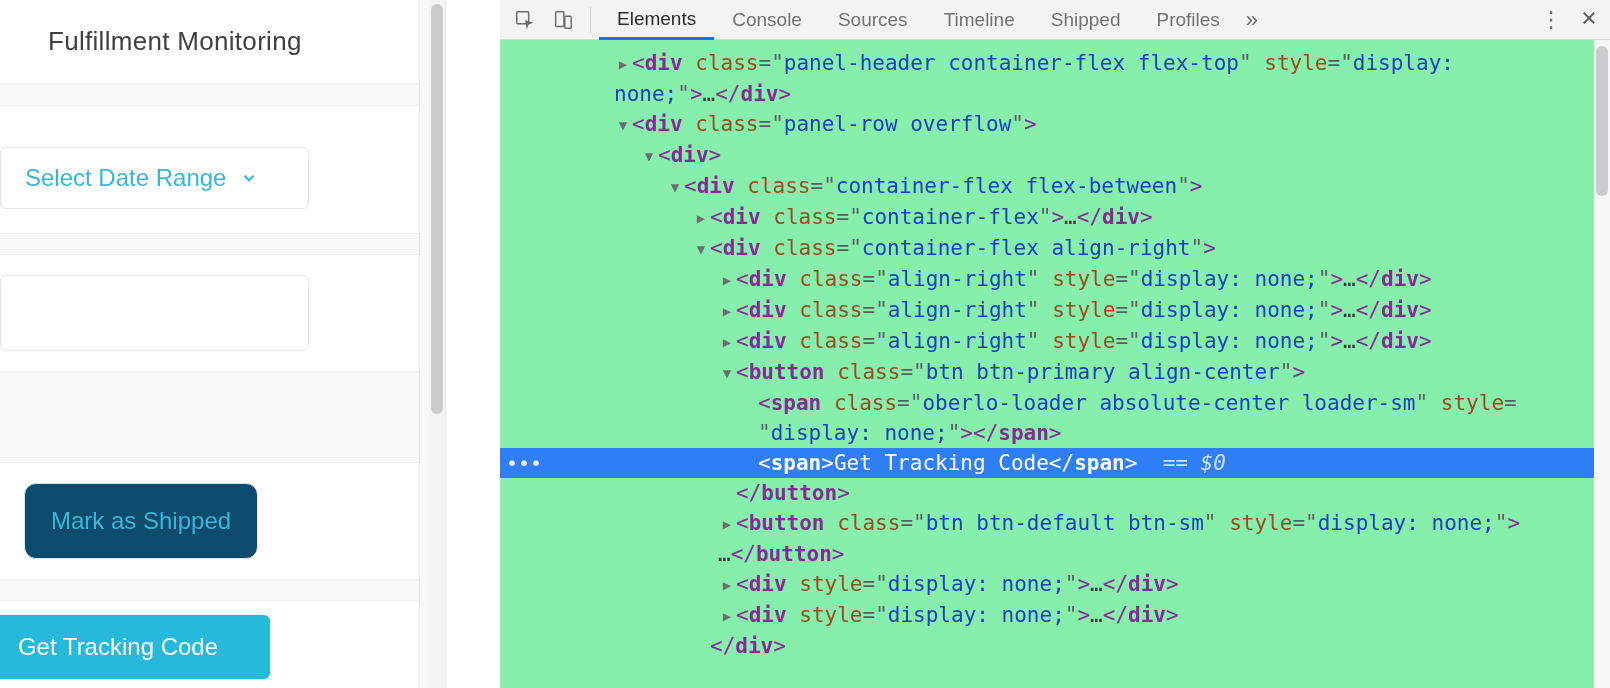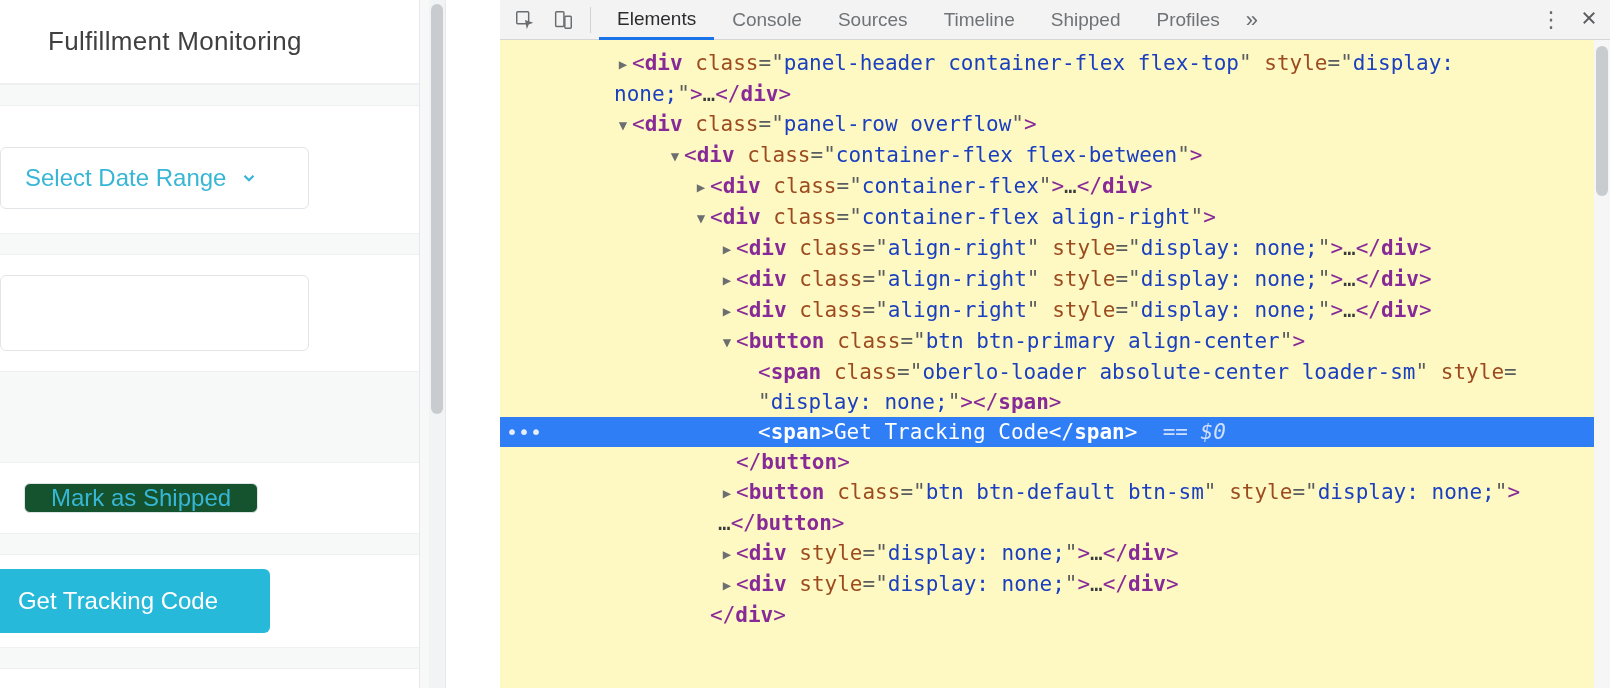--- a/index.html
+++ b/index.html
@@ -11,32 +11,32 @@
   .app-inner { width: 420px; height: 100%; background: #fff; border-right: 1px solid #e6e8ea; }
   .app-title { font-size: 26px; color: #404040; padding: 26px 0 26px 48px; letter-spacing: .3px; border-bottom: 1px solid #eef0f1; }
   .block { background: #fff; }
   .gap { height: 22px; background: #f7f8f8; border-top: 1px solid #eef0f1; border-bottom: 1px solid #eef0f1; }
   .select-box { margin: 41px 0 24px 0; margin-right: 110px; background: #fff; border: 1px solid #e2e5e8; border-radius: 6px; padding: 16px 22px; display: flex; align-items: center; gap: 14px; }
   .select-text { color: #38b6d6; font-size: 24px; font-weight: 500; }
   .chev { width: 18px; height: 18px; }
   .chev svg { width: 18px; height: 18px; stroke: #38b6d6; stroke-width: 3; fill: none; }
   .pad { padding-left: 24px; }
   .empty-card { background: #fff; border: 1px solid #e2e5e8; border-radius: 6px; height: 76px; margin: 20px 0; margin-right: 110px; }
-  .btn-outline { display: inline-block; background: #14532d; border: 1px solid #dfe4e7; border-radius: 6px; color: #38b6d6; font-size: 24px; font-weight: 500; padding: 0 26px; margin: 20px 0; }
+  .btn-outline { display: inline-block; background: #0c4a6e; border: 1px solid #dfe4e7; border-radius: 12px; color: #38b6d6; font-size: 24px; font-weight: 500; padding: 23px 26px; margin: 20px 0; }
   .btn-primary-app { display: inline-block; background: #26b9da; color: #fff; font-size: 24px; font-weight: 500; padding: 18px 28px 18px 0; border-radius: 6px; margin: 14px 0 14px -6px; width: 276px; text-align: center; }
 
   
   .fake-scroll { position: absolute; right: 0; top: 0; width: 16px; height: 100%; background: #f2f3f4; }
   .fake-thumb { position: absolute; right: 2px; top: 4px; width: 12px; height: 410px; background: #c9cccf; border-radius: 6px; }
 
   
   .split { width: 55px; height: 100%; background: #fff; border-left: 1px solid #e6e8ea; }
 
   
-  .dev-pane { flex: 1; height: 100%; background: #fef9c3; display: flex; flex-direction: column; position: relative; }
+  .dev-pane { flex: 1; height: 100%; background: #86efac; display: flex; flex-direction: column; position: relative; }
   .dev-toolbar { height: 40px; border-bottom: 1px solid #d4d6d8; background: #f3f3f3; display: flex; align-items: center; padding: 0 6px; gap: 0; }
   .tb-icon { width: 38px; height: 38px; display: flex; align-items: center; justify-content: center; }
   .tb-icon svg { width: 22px; height: 22px; stroke: #6a6d70; fill: none; stroke-width: 1.6; }
   .tb-sep { width: 1px; height: 26px; background: #cfd1d3; margin: 0 8px; }
   .tab { font-size: 19px; color: #6f7376; padding: 0 18px; height: 40px; display: flex; align-items: center; cursor: default; }
   .tab.active { color: #2b2c2d; border-bottom: 3px solid #1a73e8; height: 40px; margin-bottom: -1px; }
   .tb-right { margin-left: auto; display: flex; align-items: center; gap: 10px; padding-right: 6px; }
   .dots { font-size: 22px; color: #6a6d70; letter-spacing: 2px; padding: 0 6px; }
   .close-x svg { width: 18px; height: 18px; stroke: #5a5c5e; stroke-width: 2.4; }
   .chevrons { font-size: 22px; color: #6a6d70; padding: 0 8px; }
@@ -149,20 +149,21 @@
     </div>
 
     <div class="tree-wrap">
 
       <div class="row"><span class="indent" style="width:114px"></span><span class="twisty closed"></span><span class="punct">&lt;</span><span class="tag-open">div</span> <span class="attr-name">class</span><span class="gray">=</span><span class="gray">"</span><span class="attr-val">panel-header container-flex flex-top</span><span class="gray">"</span> <span class="attr-name">style</span><span class="gray">=</span><span class="gray">"</span><span class="attr-val">display: </span></div>
       <div class="row"><span class="indent" style="width:114px"></span><span class="attr-val">none;</span><span class="gray">"</span><span class="punct">&gt;</span><span class="ellips">…</span><span class="punct">&lt;/</span><span class="tag-close">div</span><span class="punct">&gt;</span></div>
 
 
       <div class="row"><span class="indent" style="width:114px"></span><span class="twisty open"></span><span class="punct">&lt;</span><span class="tag-open">div</span> <span class="attr-name">class</span><span class="gray">=</span><span class="gray">"</span><span class="attr-val">panel-row overflow</span><span class="gray">"</span><span class="punct">&gt;</span></div>
 
+      <div class="row"><span class="indent" style="width:140px"></span><span class="twisty open"></span><span class="punct">&lt;</span><span class="tag-open">div</span><span class="punct">&gt;</span></div>
 
       <div class="row"><span class="indent" style="width:166px"></span><span class="twisty open"></span><span class="punct">&lt;</span><span class="tag-open">div</span> <span class="attr-name">class</span><span class="gray">=</span><span class="gray">"</span><span class="attr-val">container-flex flex-between</span><span class="gray">"</span><span class="punct">&gt;</span></div>
 
       <div class="row"><span class="indent" style="width:192px"></span><span class="twisty closed"></span><span class="punct">&lt;</span><span class="tag-open">div</span> <span class="attr-name">class</span><span class="gray">=</span><span class="gray">"</span><span class="attr-val">container-flex</span><span class="gray">"</span><span class="punct">&gt;</span><span class="ellips">…</span><span class="punct">&lt;/</span><span class="tag-close">div</span><span class="punct">&gt;</span></div>
 
       <div class="row"><span class="indent" style="width:192px"></span><span class="twisty open"></span><span class="punct">&lt;</span><span class="tag-open">div</span> <span class="attr-name">class</span><span class="gray">=</span><span class="gray">"</span><span class="attr-val">container-flex align-right</span><span class="gray">"</span><span class="punct">&gt;</span></div>
 
       <div class="row"><span class="indent" style="width:218px"></span><span class="twisty closed"></span><span class="punct">&lt;</span><span class="tag-open">div</span> <span class="attr-name">class</span><span class="gray">=</span><span class="gray">"</span><span class="attr-val">align-right</span><span class="gray">"</span> <span class="attr-name">style</span><span class="gray">=</span><span class="gray">"</span><span class="attr-val">display: none;</span><span class="gray">"</span><span class="punct">&gt;</span><span class="ellips">…</span><span class="punct">&lt;/</span><span class="tag-close">div</span><span class="punct">&gt;</span></div>
       <div class="row"><span class="indent" style="width:218px"></span><span class="twisty closed"></span><span class="punct">&lt;</span><span class="tag-open">div</span> <span class="attr-name">class</span><span class="gray">=</span><span class="gray">"</span><span class="attr-val">align-right</span><span class="gray">"</span> <span class="attr-name">style</span><span class="gray">=</span><span class="gray">"</span><span class="attr-val">display: none;</span><span class="gray">"</span><span class="punct">&gt;</span><span class="ellips">…</span><span class="punct">&lt;/</span><span class="tag-close">div</span><span class="punct">&gt;</span></div>
       <div class="row"><span class="indent" style="width:218px"></span><span class="twisty closed"></span><span class="punct">&lt;</span><span class="tag-open">div</span> <span class="attr-name">class</span><span class="gray">=</span><span class="gray">"</span><span class="attr-val">align-right</span><span class="gray">"</span> <span class="attr-name">style</span><span class="gray">=</span><span class="gray">"</span><span class="attr-val">display: none;</span><span class="gray">"</span><span class="punct">&gt;</span><span class="ellips">…</span><span class="punct">&lt;/</span><span class="tag-close">div</span><span class="punct">&gt;</span></div>

